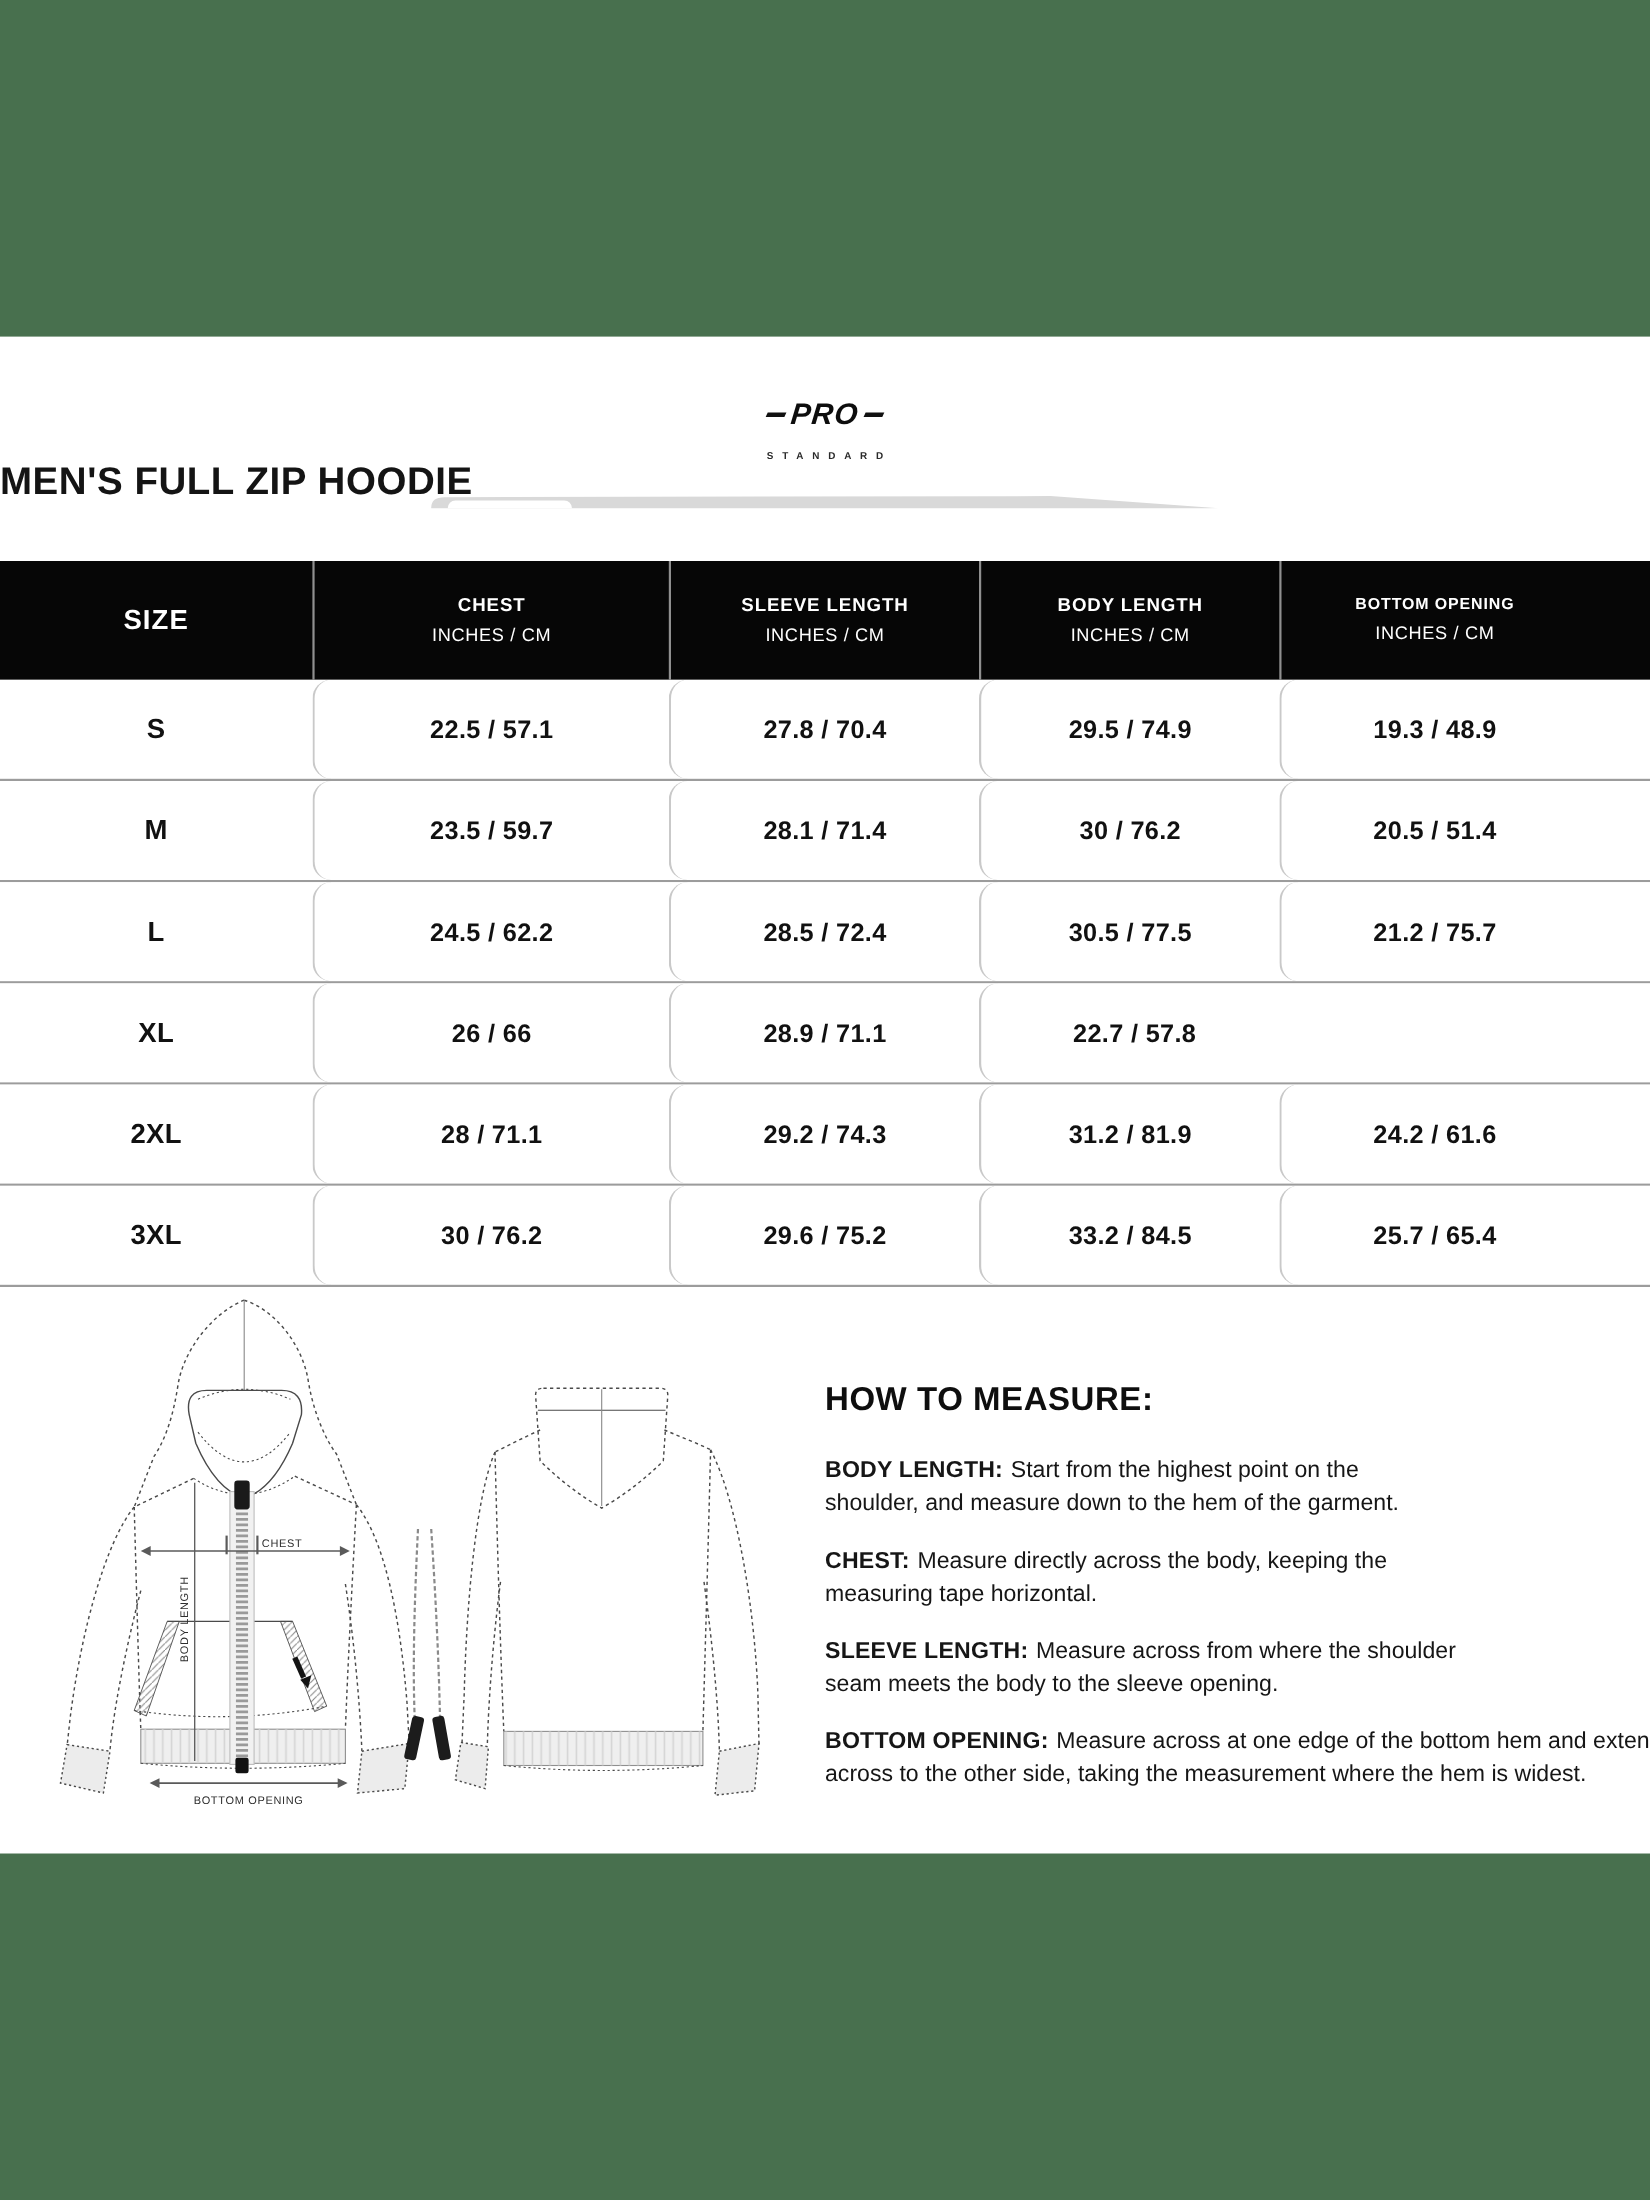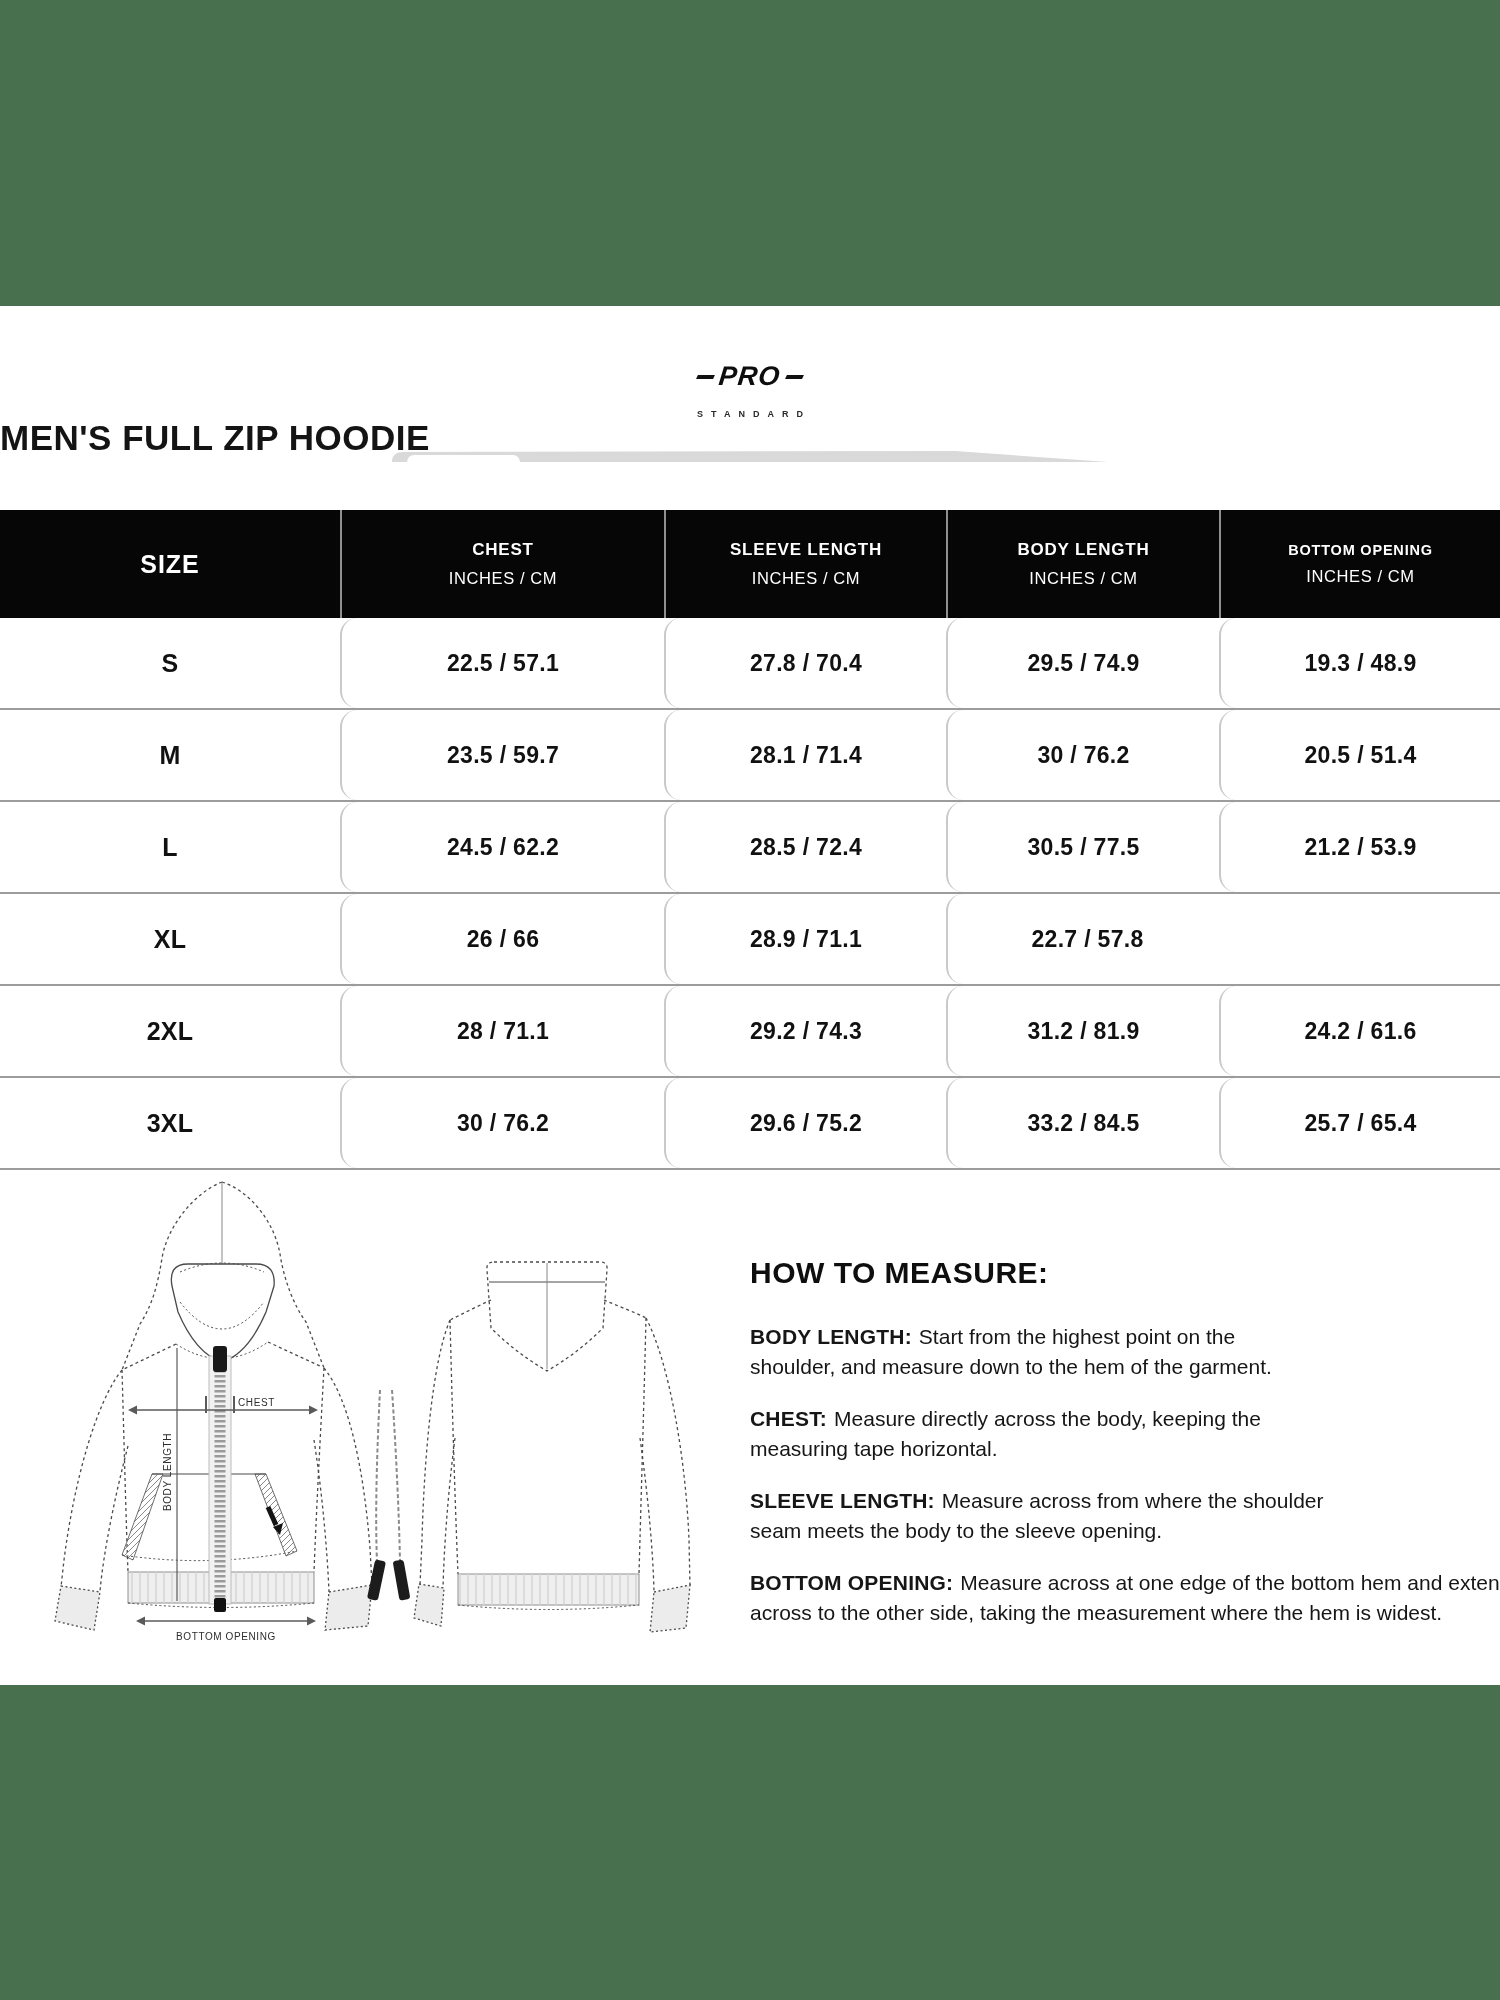--- a/index.html
+++ b/index.html
@@ -54,21 +54,21 @@
 
   .tr { display: flex; height: 90px; border-bottom: 2px solid #9c9c9c; background: #fff; }
   .td {
     display: flex; align-items: center; justify-content: center;
     box-sizing: border-box; font-size: 23px; font-weight: 700; color: #111;
     letter-spacing: 0.3px;
   }
   .td + .td { border-left: 2px solid #c9c9c9; border-radius: 17px; }
   .td.size { font-size: 25px; }
 
-  .c0 { width: 340px; }
+  .c0 { width: 284px; }
   .c1 { width: 324px; }
   .c2 { width: 282px; }
   .c3 { width: 273px; }
   .c4 { width: 281px; }
 
   
   .diagram-svg { position: absolute; left: 30px; top: 1172px; }
   .diagram-svg text {
     font-family: "Liberation Sans", sans-serif;
     fill: #2d2d2d; font-size: 10px; letter-spacing: 0.6px;
@@ -137,21 +137,21 @@
     <div class="td c1">23.5 / 59.7</div>
     <div class="td c2">28.1 / 71.4</div>
     <div class="td c3">30 / 76.2</div>
     <div class="td c4">20.5 / 51.4</div>
   </div>
   <div class="tr">
     <div class="td size c0">L</div>
     <div class="td c1">24.5 / 62.2</div>
     <div class="td c2">28.5 / 72.4</div>
     <div class="td c3">30.5 / 77.5</div>
-    <div class="td c4">21.2 / 53.9</div>
+    <div class="td c4">21.2 / 75.7</div>
   </div>
   <div class="tr">
     <div class="td size c0">XL</div>
     <div class="td c1">26 / 66</div>
     <div class="td c2">28.9 / 71.1</div>
     <div class="td c4">22.7 / 57.8</div>
   </div>
   <div class="tr">
     <div class="td size c0">2XL</div>
     <div class="td c1">28 / 71.1</div>

